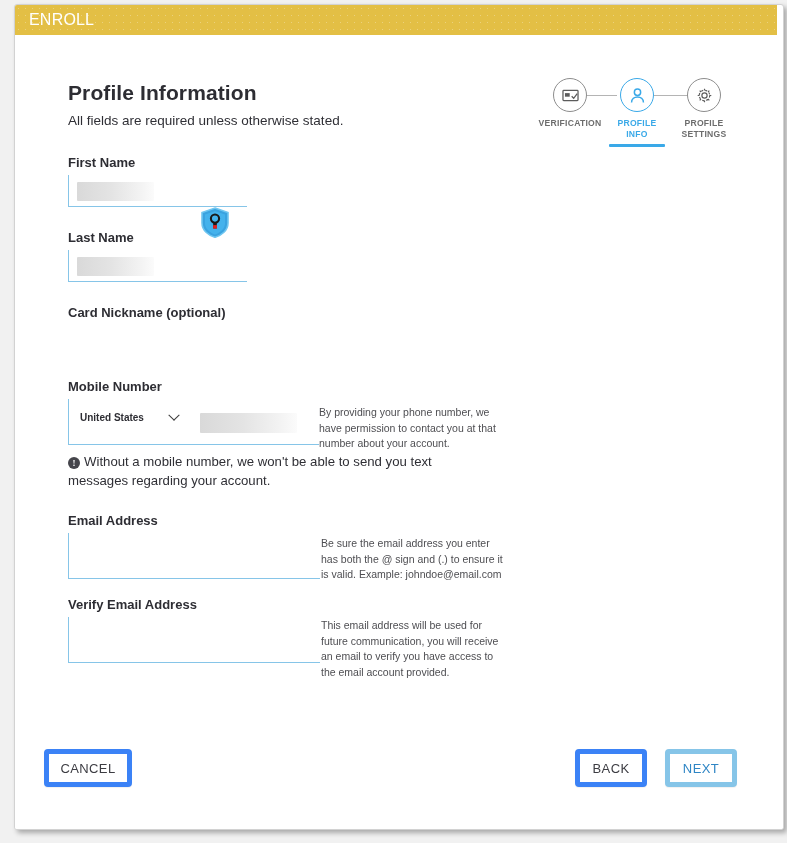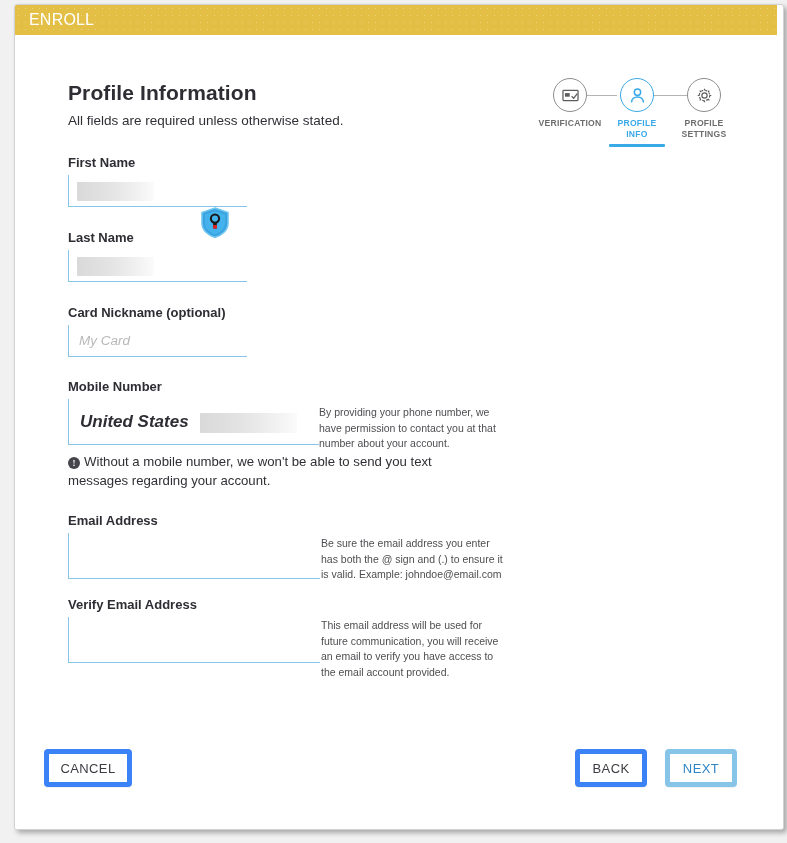--- a/index.html
+++ b/index.html
@@ -144,29 +144,28 @@
   .helper {
     position: absolute;
     font-size: 10.5px;
     line-height: 1.48;
     color: #4e4e52;
   }
 
   
   .country-select {
     position: absolute;
-    font-size: 17px;
+    font-size: 10px;
     font-weight: bold;
     color: #2d2d33;
     display: flex;
     align-items: center;
     gap: 26px;
     cursor: pointer;
     background: transparent;
-    font-style: italic;
   }
   .chev {
     display: inline-block;
     width: 8px; height: 8px;
     border-right: 1.6px solid #3c3c3c;
     border-bottom: 1.6px solid #3c3c3c;
     transform: rotate(45deg) translate(-2px,-2px);
   }
 
   
@@ -296,23 +295,20 @@
         <rect x="13.1" y="18.1" width="3.9" height="3.5" fill="#e02020"></rect>
       </svg>
     </div>
 
     <div class="field-label" style="left:53px; top:195px;">Last Name</div>
     <div class="input-box" style="left:53px; top:215px; width:179px;">
       <div class="redact" style="left:8px; top:7px; width:77px; height:19px;"></div>
     </div>
 
     <div class="field-label" style="left:53px; top:270px;">Card Nickname (optional)</div>
-    <div class="input-box" style="left:53px; top:290px; width:179px;">
-      <div class="placeholder" style="left:10px; top:8px;">My Card</div>
-    </div>
 
     <div class="field-label" style="left:53px; top:344px;text-align:right;">Mobile Number</div>
     <div class="input-box tall" style="left:53px; top:364px; width:251px;">
       <div class="country-select" style="left:11px; top:13px;">
         <span>United States</span>
         <span class="chev"></span>
       </div>
       <div class="redact" style="left:131px; top:14px; width:97px; height:20px;"></div>
     </div>
     <div class="helper" style="left:304px; top:370px; width:190px;">By providing your phone number, we have permission to contact you at that number about your account.</div>

